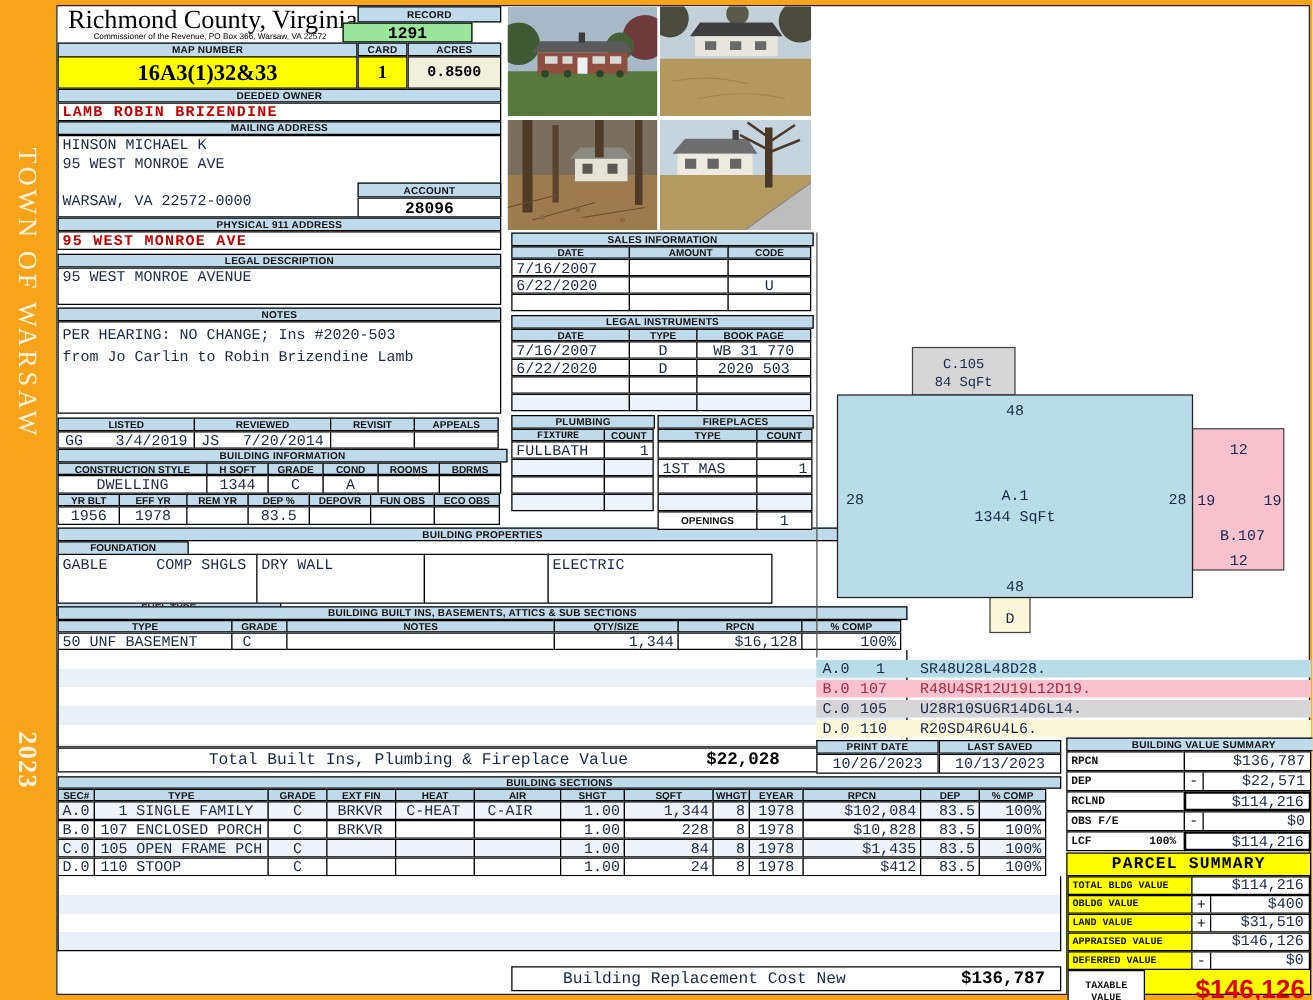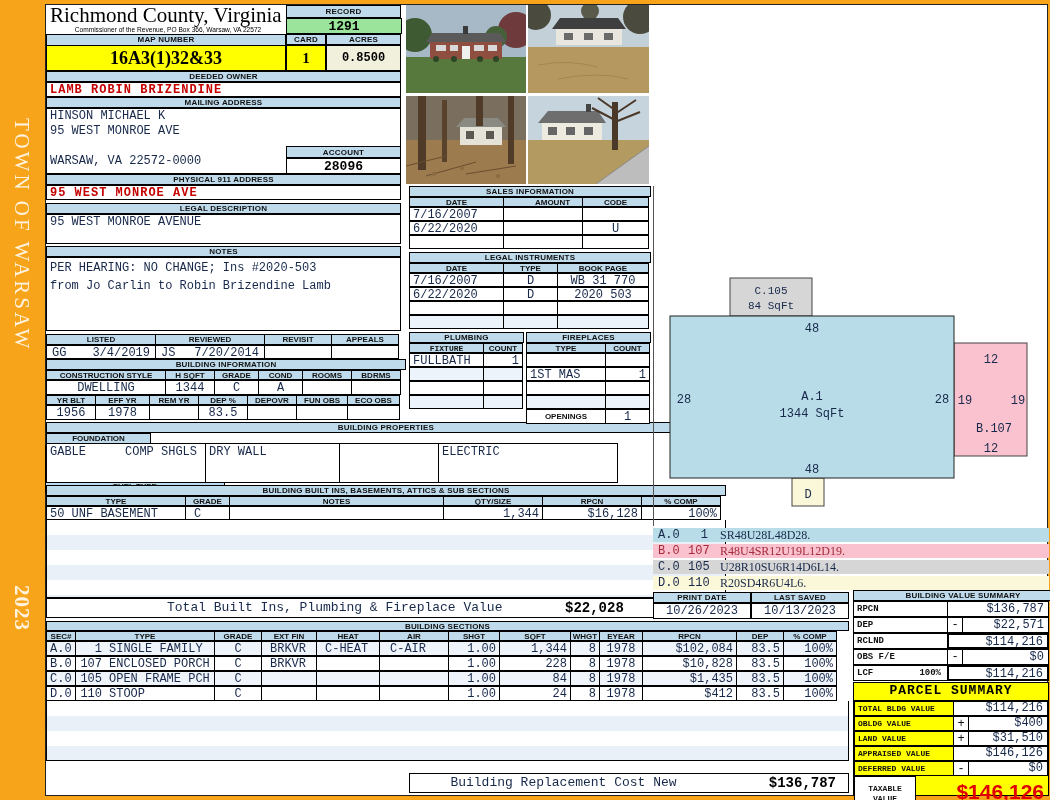--- a/index.html
+++ b/index.html
@@ -18,21 +18,21 @@
   .flex>*+*{margin-left:-1px;}
   .L{text-align:left;padding-left:3px;}
   .R{text-align:right;padding-right:3px;}
   .C{text-align:center;}
   .stripes{background:repeating-linear-gradient(180deg,#fff 0 15px,#E9F0F8 15px 30px);}
   .sidebar-town{position:absolute;left:9px;top:118px;writing-mode:vertical-rl;font-family:"Liberation Serif",serif;font-size:21px;letter-spacing:3px;color:rgba(255,250,238,.92);}
   .sidebar-year{position:absolute;left:9px;top:585px;writing-mode:vertical-rl;font-family:"Liberation Serif",serif;font-size:21px;font-weight:bold;letter-spacing:1px;color:rgba(255,250,238,.92);}
   .vrow{display:flex;font:12px/14px "Liberation Mono",monospace;color:#17284A;}
   .vrow .sec{width:30px;padding-left:5px;flex:none;}
   .vrow .code{width:20px;text-align:right;flex:none;}
-  .vrow .pth{margin-left:12px;flex:1;font-family:Liberation Serif, serif;}
+  .vrow .pth{margin-left:28px;flex:1;}
   .op{width:14px;flex:none;text-align:center;font:12px/14px "Liberation Mono",monospace;color:#111;}
   .op:not(:empty){border-right:1px solid #000;}
   .vs-label{width:95px;flex:none;border:1px solid #000;background:#fff;font:bold 9px/14px "Liberation Mono",monospace;padding-left:3px;box-sizing:border-box;display:flex;justify-content:space-between;padding-right:6px;color:#111;}
   .vs-val{flex:1;border:1px solid #000;background:#fff;display:flex;box-sizing:border-box;}
   .vs-amt{flex:1;text-align:right;padding-right:4px;font:12px/14px "Liberation Mono",monospace;color:#17284A;}
   .p-label{width:100px;flex:none;border:1px solid #000;background:#FFFF00;font:bold 8px/13px "Liberation Mono",monospace;padding-left:3px;box-sizing:border-box;color:#111;white-space:nowrap;overflow:hidden;}
   .p-val{flex:1;border:1px solid #000;background:#fff;display:flex;box-sizing:border-box;}
   .t1{width:30px}.t2{width:140px}.t3{width:48px}.t4{width:56px}.t5{width:64px}.t6{width:70px}.t7{width:52px}.t8{width:72px}.t9{width:30px}.t10{width:44px}.t11{width:95px}.t12{width:48px}.t13{width:54px}
   .ph{background:#fff;overflow:hidden;flex:none;}
   svg text{font-family:"Liberation Mono",monospace;}
@@ -40,24 +40,24 @@
 </head>
 <body>
 
 <div class="a" style="left:0;top:0;width:45px;height:800px;">
   <div class="sidebar-town">TOWN OF WARSAW</div>
   <div class="sidebar-year">2023</div>
 </div>
 
 <div class="content">
 
-  <div class="a" style="left:4px;top:1px;width:236px;height:19px;font:21px/19px 'Liberation Serif',serif;text-align:left;color:#000;white-space:nowrap;">Richmond County, Virginia</div>
+  <div class="a" style="left:4px;top:1px;width:236px;height:19px;font:21px/19px 'Liberation Serif',serif;text-align:right;color:#000;white-space:nowrap;">Richmond County, Virginia</div>
   <div class="a" style="left:4px;top:21px;width:236px;height:9px;font:6.6px/8px 'Liberation Sans',sans-serif;text-align:center;color:#000;white-space:nowrap;">Commissioner of the Revenue, PO Box 366, Warsaw, VA 22572</div>
   <div class="a bar" style="left:240px;top:0;width:115px;height:13px;line-height:12px;">RECORD</div>
-  <div class="a bx v b C" style="left:240px;top:13px;width:116px;height:16px;background:#9BE49B;font-size:13px;line-height:15px;color:#000;">1291</div>
+  <div class="a bx v b C" style="left:228px;top:13px;width:104px;height:16px;background:#9BE49B;font-size:13px;line-height:15px;color:#000;">1291</div>
 
   <div class="a bar" style="left:0;top:29px;width:240px;height:15px;">MAP NUMBER</div>
   <div class="a bar" style="left:240px;top:29px;width:40px;height:11px;">CARD</div>
   <div class="a bar" style="left:280px;top:29px;width:75px;height:11px;">ACRES</div>
   <div class="a bx C" style="left:0;top:40px;width:240px;height:26px;background:#FFFF00;font:bold 18px/24px 'Liberation Serif',serif;color:#000;">16A3(1)32&amp;33</div>
   <div class="a bx C" style="left:240px;top:40px;width:40px;height:26px;background:#FFFF00;font:bold 15px/24px 'Liberation Serif',serif;color:#000;">1</div>
   <div class="a bx v b C" style="left:280px;top:40px;width:75px;height:26px;background:#F1F0DC;font-size:12px;line-height:24px;color:#000;">0.8500</div>
 
   <div class="a bar" style="left:0;top:66px;width:355px;height:11px;">DEEDED OWNER</div>
   <div class="a bx v s12 red L" style="left:0;top:77px;width:355px;height:15px;letter-spacing:1px;">LAMB ROBIN BRIZENDINE</div>

